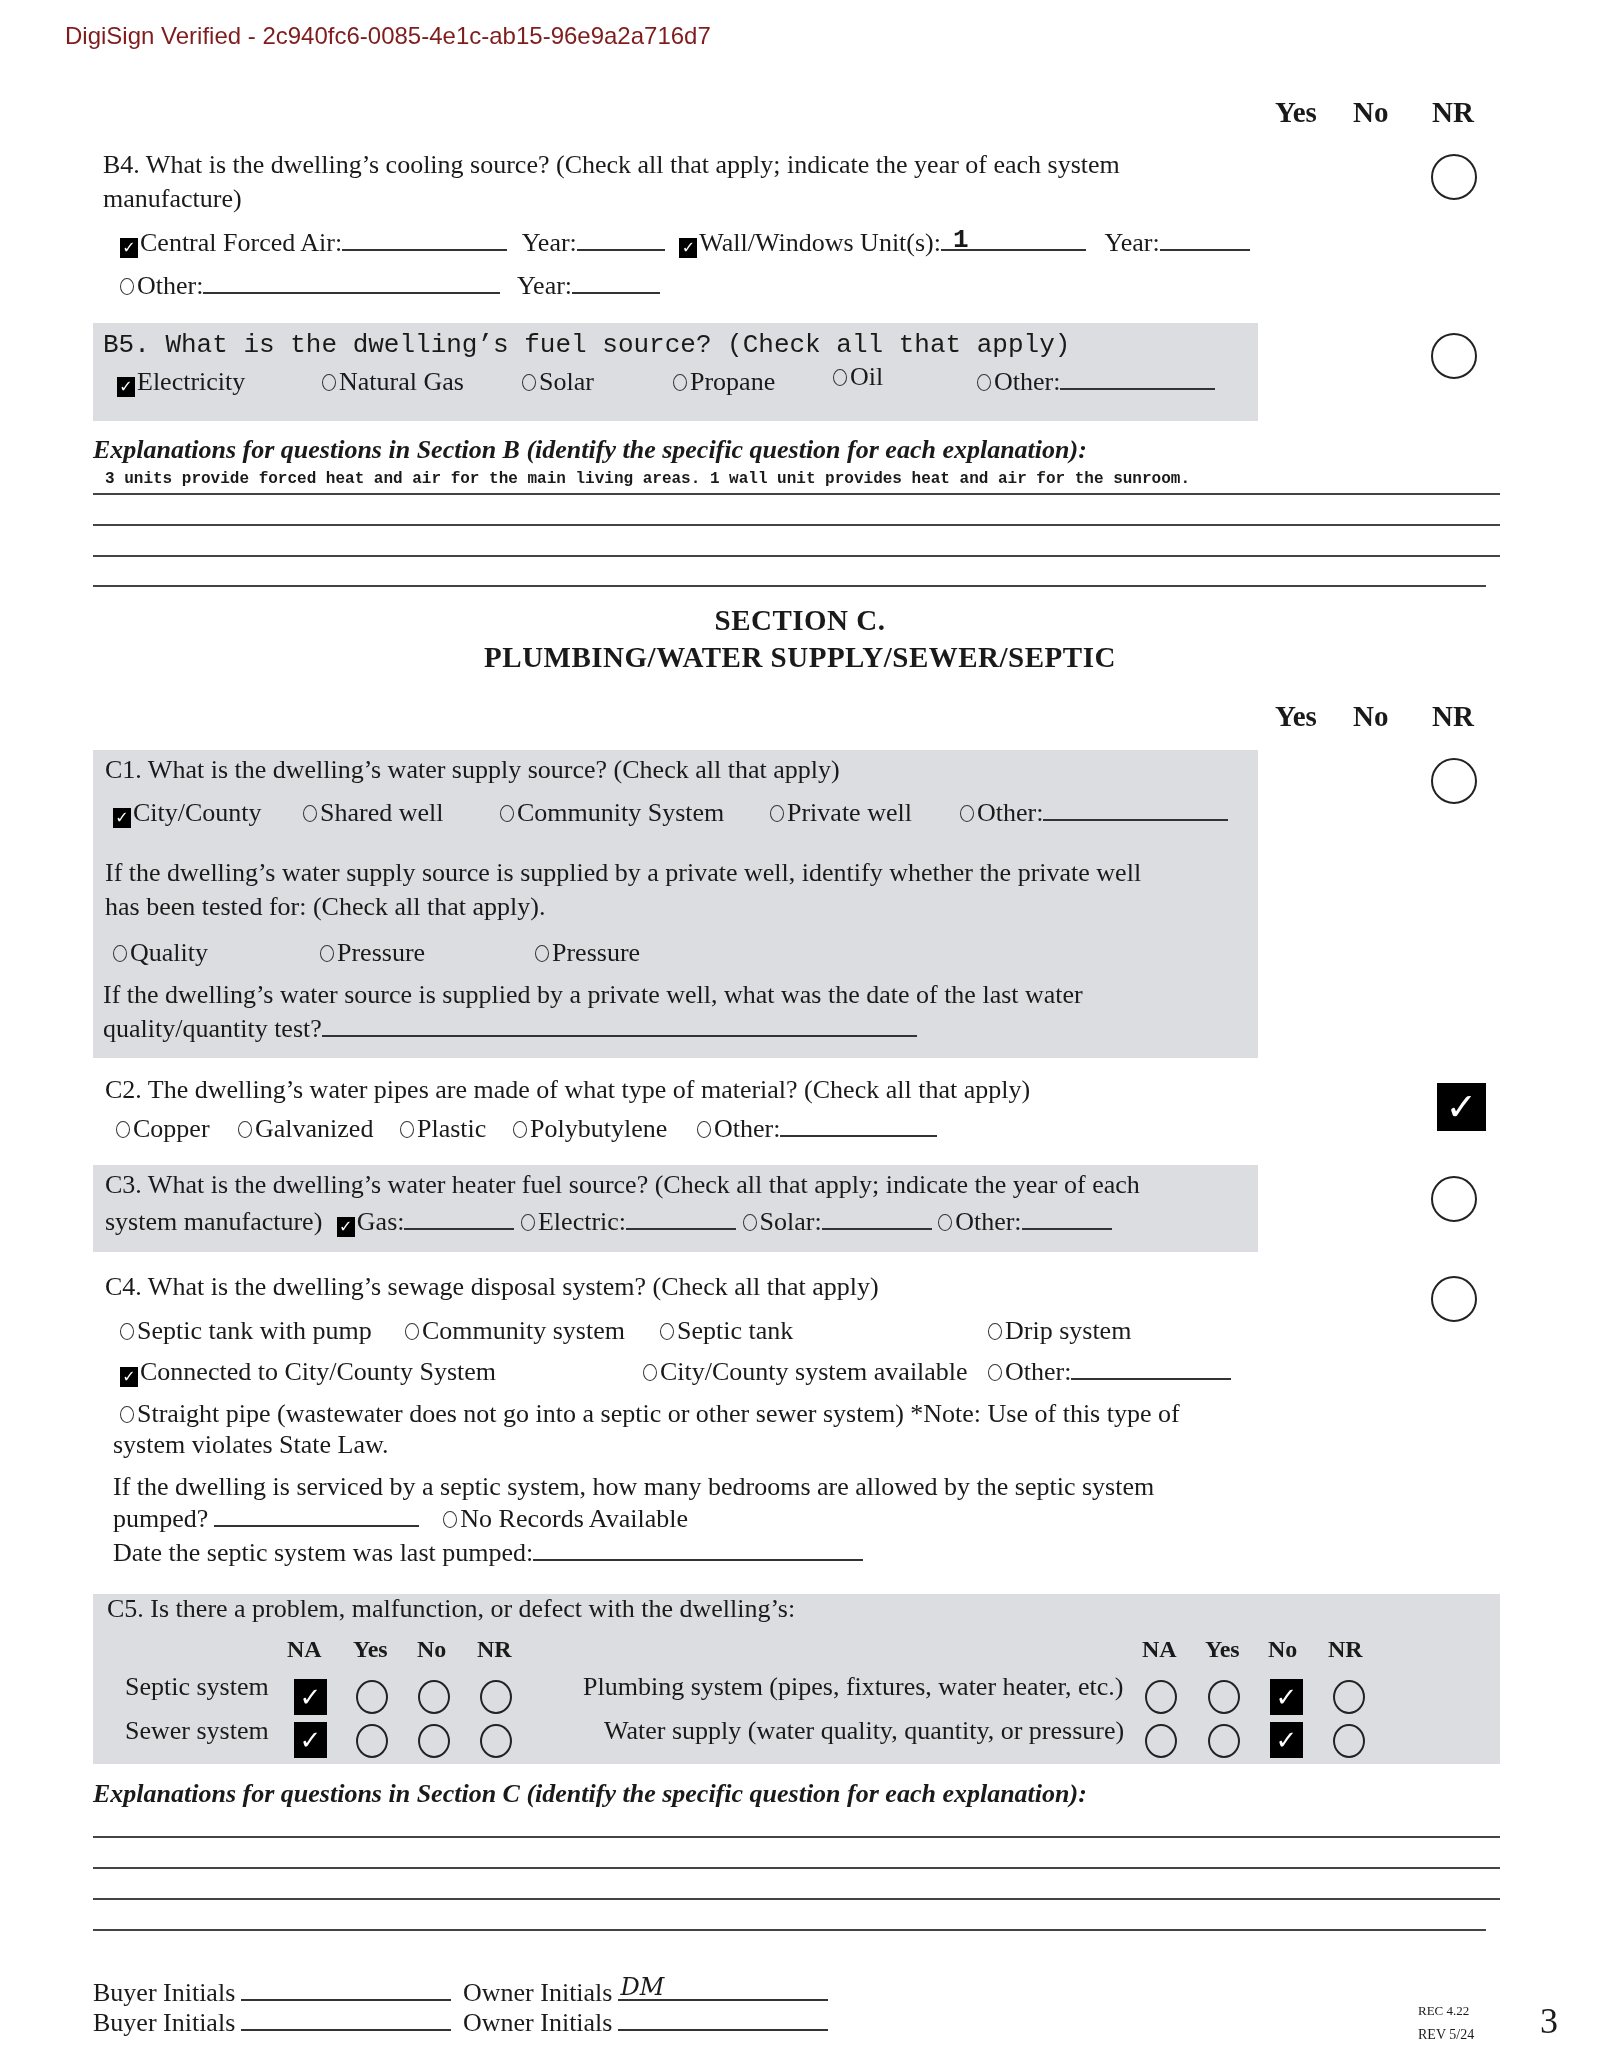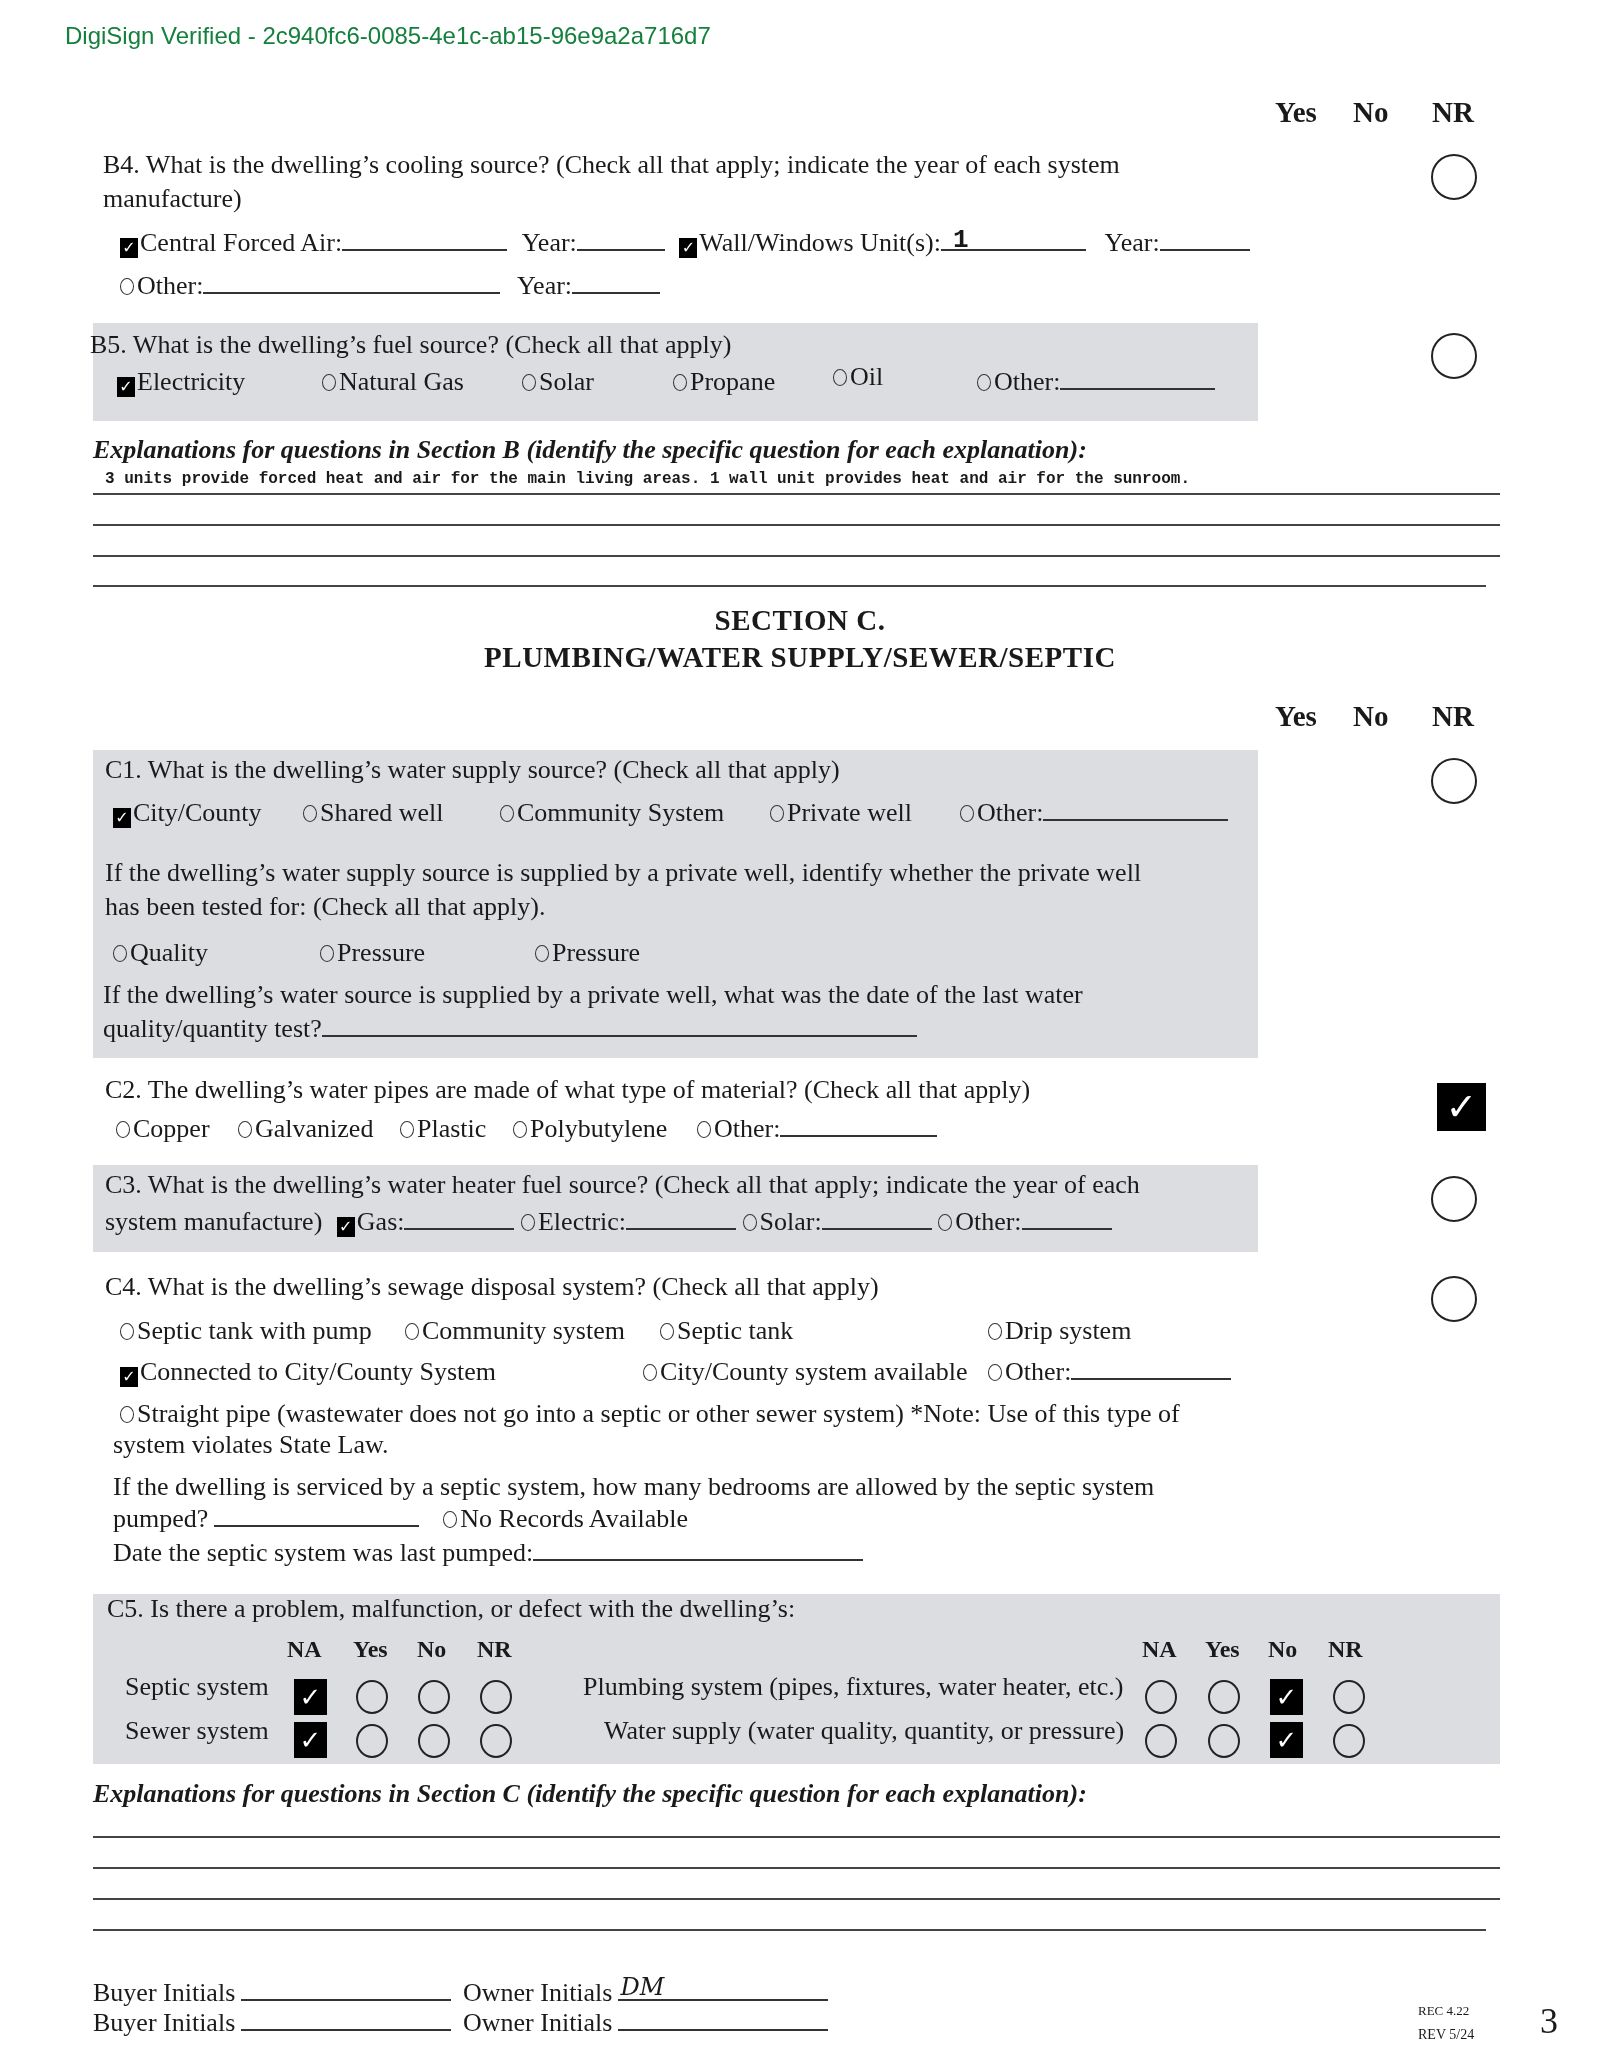--- a/index.html
+++ b/index.html
@@ -1,19 +1,19 @@
 <!DOCTYPE html>
 <html><head>
 <meta charset="utf-8">
 <style>
   * { box-sizing: border-box; margin: 0; padding: 0; }
   html, body { width: 1600px; height: 2071px; background: #ffffff; }
   body { position: relative; font-family: "Liberation Serif", "DejaVu Serif", serif; color: #1a1a1a; overflow: hidden; }
   .abs { position: absolute; }
-  .digisign { left: 65px; top: 22px; font-family: "Liberation Sans", "DejaVu Sans", sans-serif; font-size: 24px; color: #15803d; }
+  .digisign { left: 65px; top: 22px; font-family: "Liberation Sans", "DejaVu Sans", sans-serif; font-size: 24px; color: #7f1d1d; }
   .ynh { font-weight: bold; font-size: 29px; }
   .txt { font-size: 26px; white-space: nowrap; }
   .gray { background: #dcdde0; }
   .line { border-bottom: 2px solid #444; height: 0; }
   .blank { display: inline-block; border-bottom: 2px solid #333; height: 22px; vertical-align: baseline; }
   .radio { display: inline-block; width: 14px; height: 17px; border: 1.6px solid #333; border-radius: 50%; vertical-align: -1px; margin-right: 3px; }
   .chk { display: inline-block; width: 18px; height: 20px; background: #000; color: #fff; font-size: 16px; line-height: 20px; text-align: center; vertical-align: -2px; font-family: "DejaVu Sans", sans-serif; font-weight: bold; margin-right: 2px; }
   .big-radio { width: 46px; height: 46px; border: 2.5px solid #222; border-radius: 50%; }
   .big-chk { width: 49px; height: 48px; background: #000; color: #fff; font-size: 38px; line-height: 48px; text-align: center; font-family: "DejaVu Sans", sans-serif; font-weight: bold; }
   .c5-radio { width: 32px; height: 34px; border: 2.5px solid #222; border-radius: 50%; }
@@ -42,21 +42,21 @@
   <span style="margin-left:8px;">Year:</span><span class="blank" style="width:88px;"></span>
   <span class="chk" style="margin-left:8px;">✓</span><span>Wall/Windows Unit(s):</span><span class="blank" style="width:145px; position:relative;"><span class="hand" style="position:absolute; left:12px; bottom:-6px;">1</span></span>
   <span style="margin-left:12px;">Year:</span><span class="blank" style="width:90px;"></span>
 </div>
 <div class="abs txt" style="left:120px; top:271px;">
   <span class="radio"></span><span>Other:</span><span class="blank" style="width:297px;"></span>
   <span style="margin-left:10px;">Year:</span><span class="blank" style="width:88px;"></span>
 </div>
 
 <div class="abs gray" style="left:93px; top:323px; width:1165px; height:98px;"></div>
-<div class="abs txt" style="left:90px; top:330px;">B5. What is the dwelling’s fuel source? (Check all that apply)</div>
+<div class="abs txt" style="left:103px; top:330px;font-family:Liberation Mono, monospace;">B5. What is the dwelling’s fuel source? (Check all that apply)</div>
 <div class="abs txt" style="left:117px; top:367px;"><span class="chk">✓</span><span>Electricity</span></div>
 <div class="abs txt" style="left:322px; top:367px;"><span class="radio"></span><span>Natural Gas</span></div>
 <div class="abs txt" style="left:522px; top:367px;"><span class="radio"></span><span>Solar</span></div>
 <div class="abs txt" style="left:673px; top:367px;"><span class="radio"></span><span>Propane</span></div>
 <div class="abs txt" style="left:833px; top:362px;"><span class="radio"></span><span>Oil</span></div>
 <div class="abs txt" style="left:977px; top:367px;"><span class="radio"></span><span>Other:</span><span class="blank" style="width:155px;"></span></div>
 <div class="abs big-radio" style="left:1431px; top:333px;"></div>
 
 <div class="abs italic-b" style="left:93px; top:435px;">Explanations for questions in Section B (identify the specific question for each explanation):</div>
 <div class="abs mono" style="left:105px; top:470px;">3 units provide forced heat and air for the main living areas. 1 wall unit provides heat and air for the sunroom.</div>

